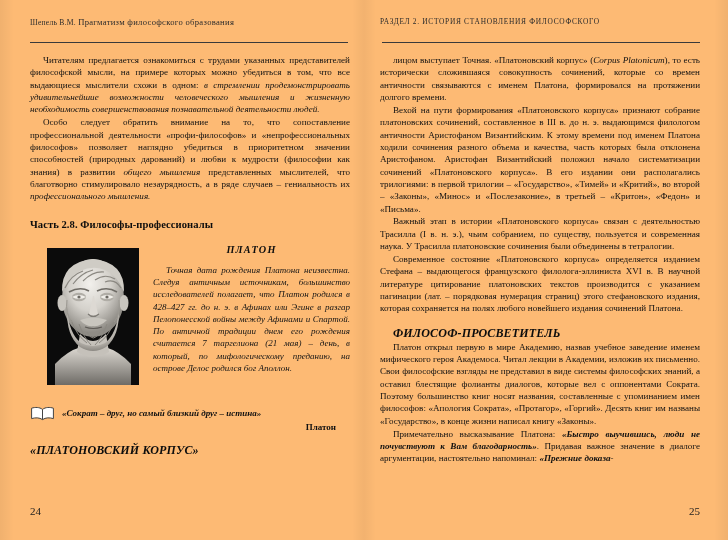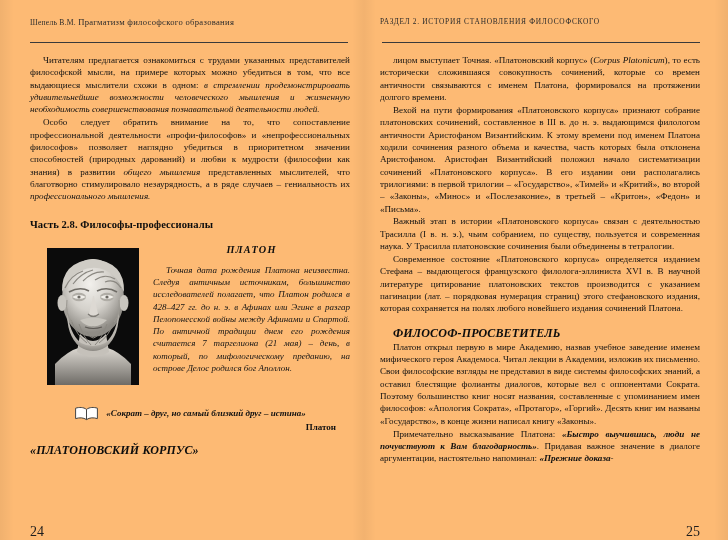--- a/index.html
+++ b/index.html
@@ -149,21 +149,20 @@
     text-indent: 13px;
     color: #141414;
   }
 
   
   .quote-row {
     clear: both;
     margin-top: 12px;
     display: flex;
     align-items: center;
-    justify-content: center;
     gap: 7px;
   }
   .book-icon { flex: 0 0 auto; line-height: 0; }
   .quote-text {
     font-size: 9.0px;
     font-style: italic;
     font-weight: bold;
     color: #111;
   }
   .quote-attrib {
@@ -181,22 +180,22 @@
     font-style: italic;
     margin: 11px 0 0 0;
     letter-spacing: 0.15px;
     color: #0d0d0d;
   }
   h4.sub-heading.indented { margin-left: 13px; }
 
   
   .folio {
     position: absolute;
-    bottom: 0;
-    font-size: 14px;
+    bottom: 23px;
+    font-size: 11px;
     color: #1d1d1d;
   }
   .folio-left  { left: 30px; }
   .folio-right { right: 28px; }
 </style>
 </head>
 <body>
 
 <div class="spread">
 

